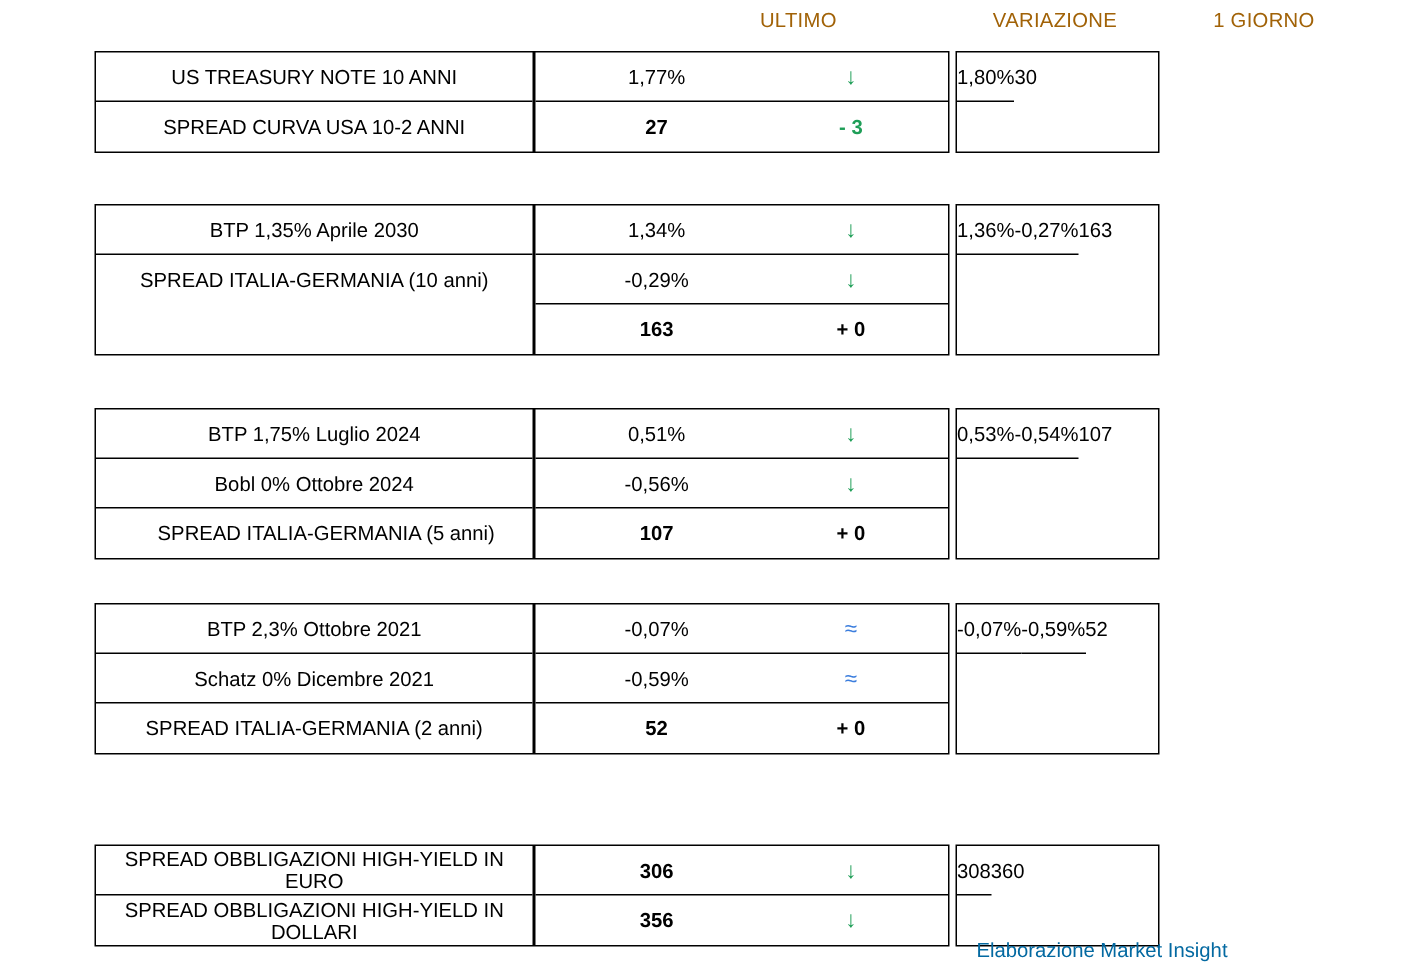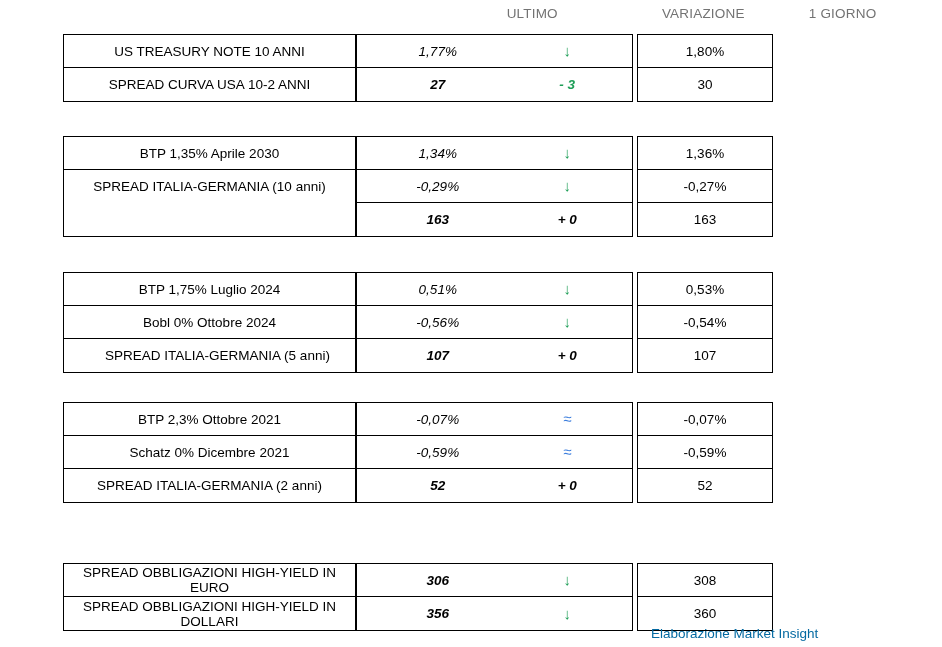--- a/index.html
+++ b/index.html
@@ -28,21 +28,21 @@
     position: absolute;
     left: 63px;
     top: 6px;
     width: 837px;
     display: flex;
     align-items: center;
   }
   .header-cell {
     font-size: 13.5px;
     text-align: center;
-    color: #737373;
+    color: #a16207;
     letter-spacing: .2px;
   }
   .h-ultimo { width: 276px; margin-left: 356px; }
   .h-var    { width: 141px; }
   .h-day    { width: 140px; margin-left: 24px; }
 
   .group {
     position: absolute;
     left: 63px;
     width: 773px;
@@ -60,38 +60,36 @@
     margin-left: 0px;
     display: flex;
     flex-direction: column;
   }
   .block-day {
     border: 1.6px solid #000;
     box-sizing: border-box;
     width: 136px;
     margin-left: 4px;
     display: flex;
-    flex-direction: column;
   }
 
   .row-label, .row-val, .row-day {
     height: 33px;
     display: flex;
     align-items: center;
     box-sizing: border-box;
     font-size: 13.5px;
   }
   .row-label {
     justify-content: center;
     text-align: center;
   }
   .row-val {
     justify-content: flex-start;
     padding-left: 16px;
-    font-style: italic;
   }
   .row-val .v-last {
     width: 138px;
     text-align: center;
   }
   .row-val .v-var {
     width: 138px;
     text-align: center;
   }
   .row-day {

